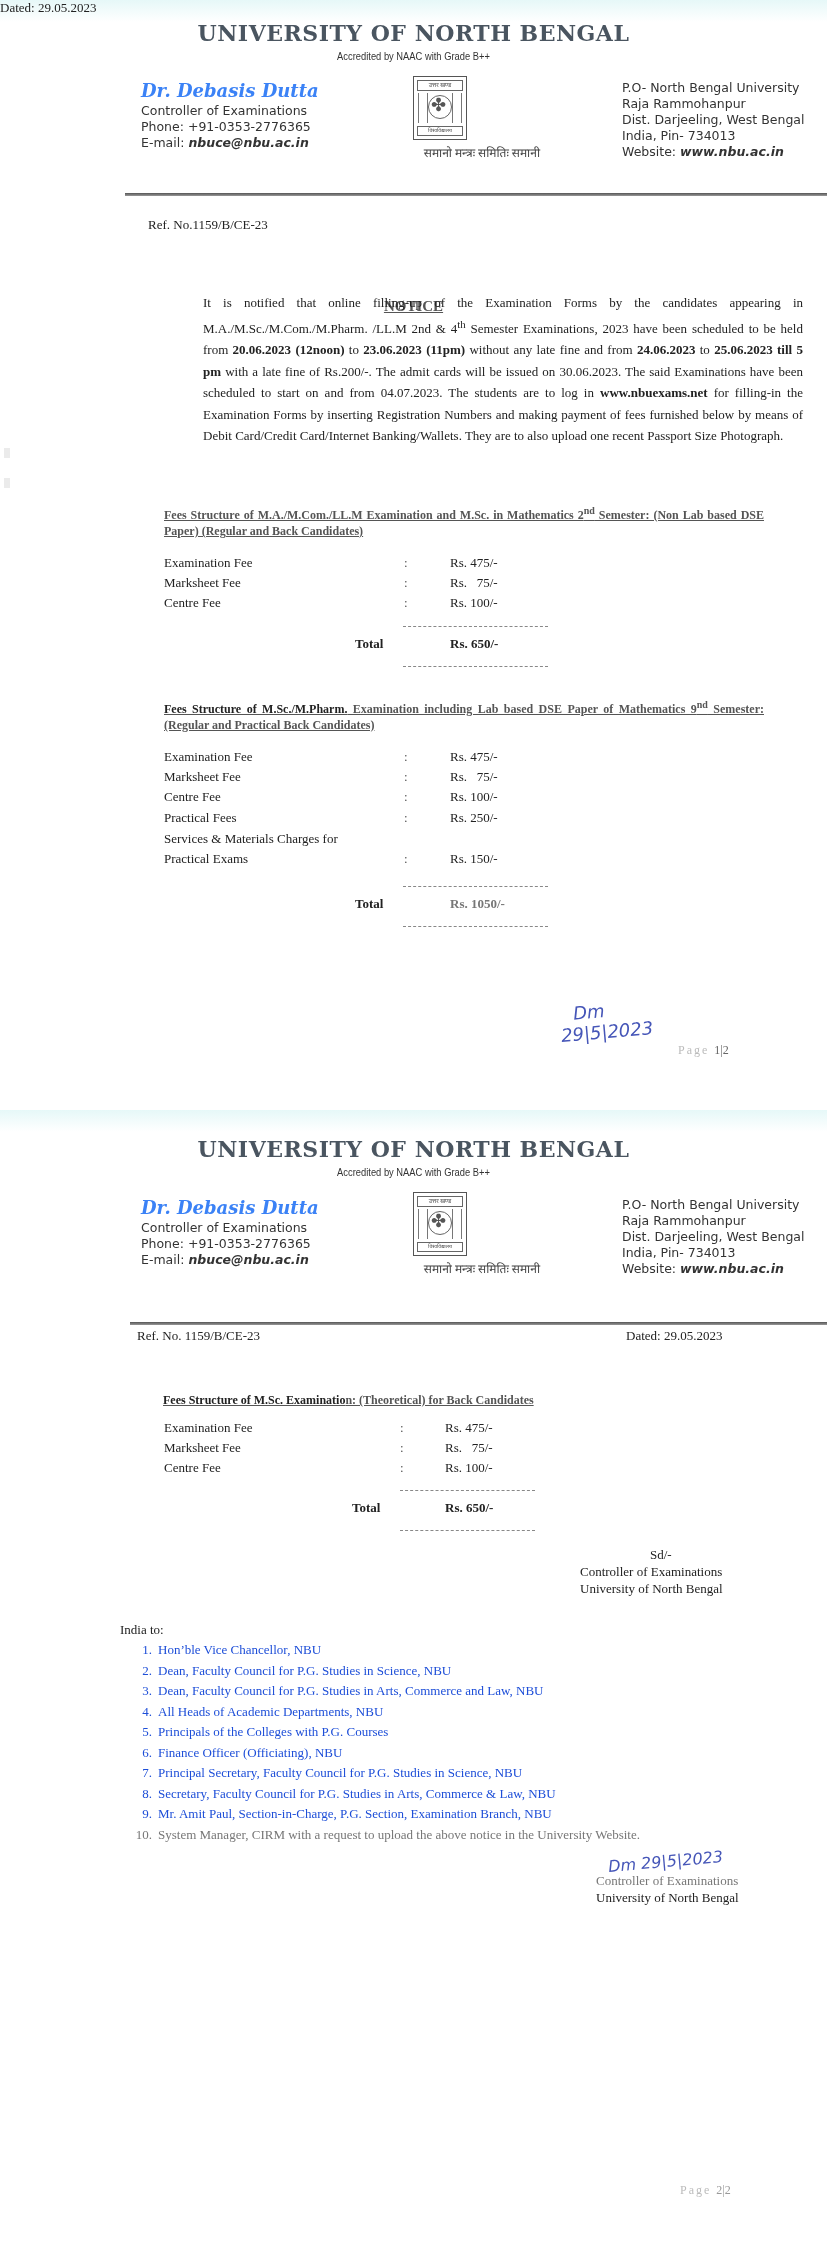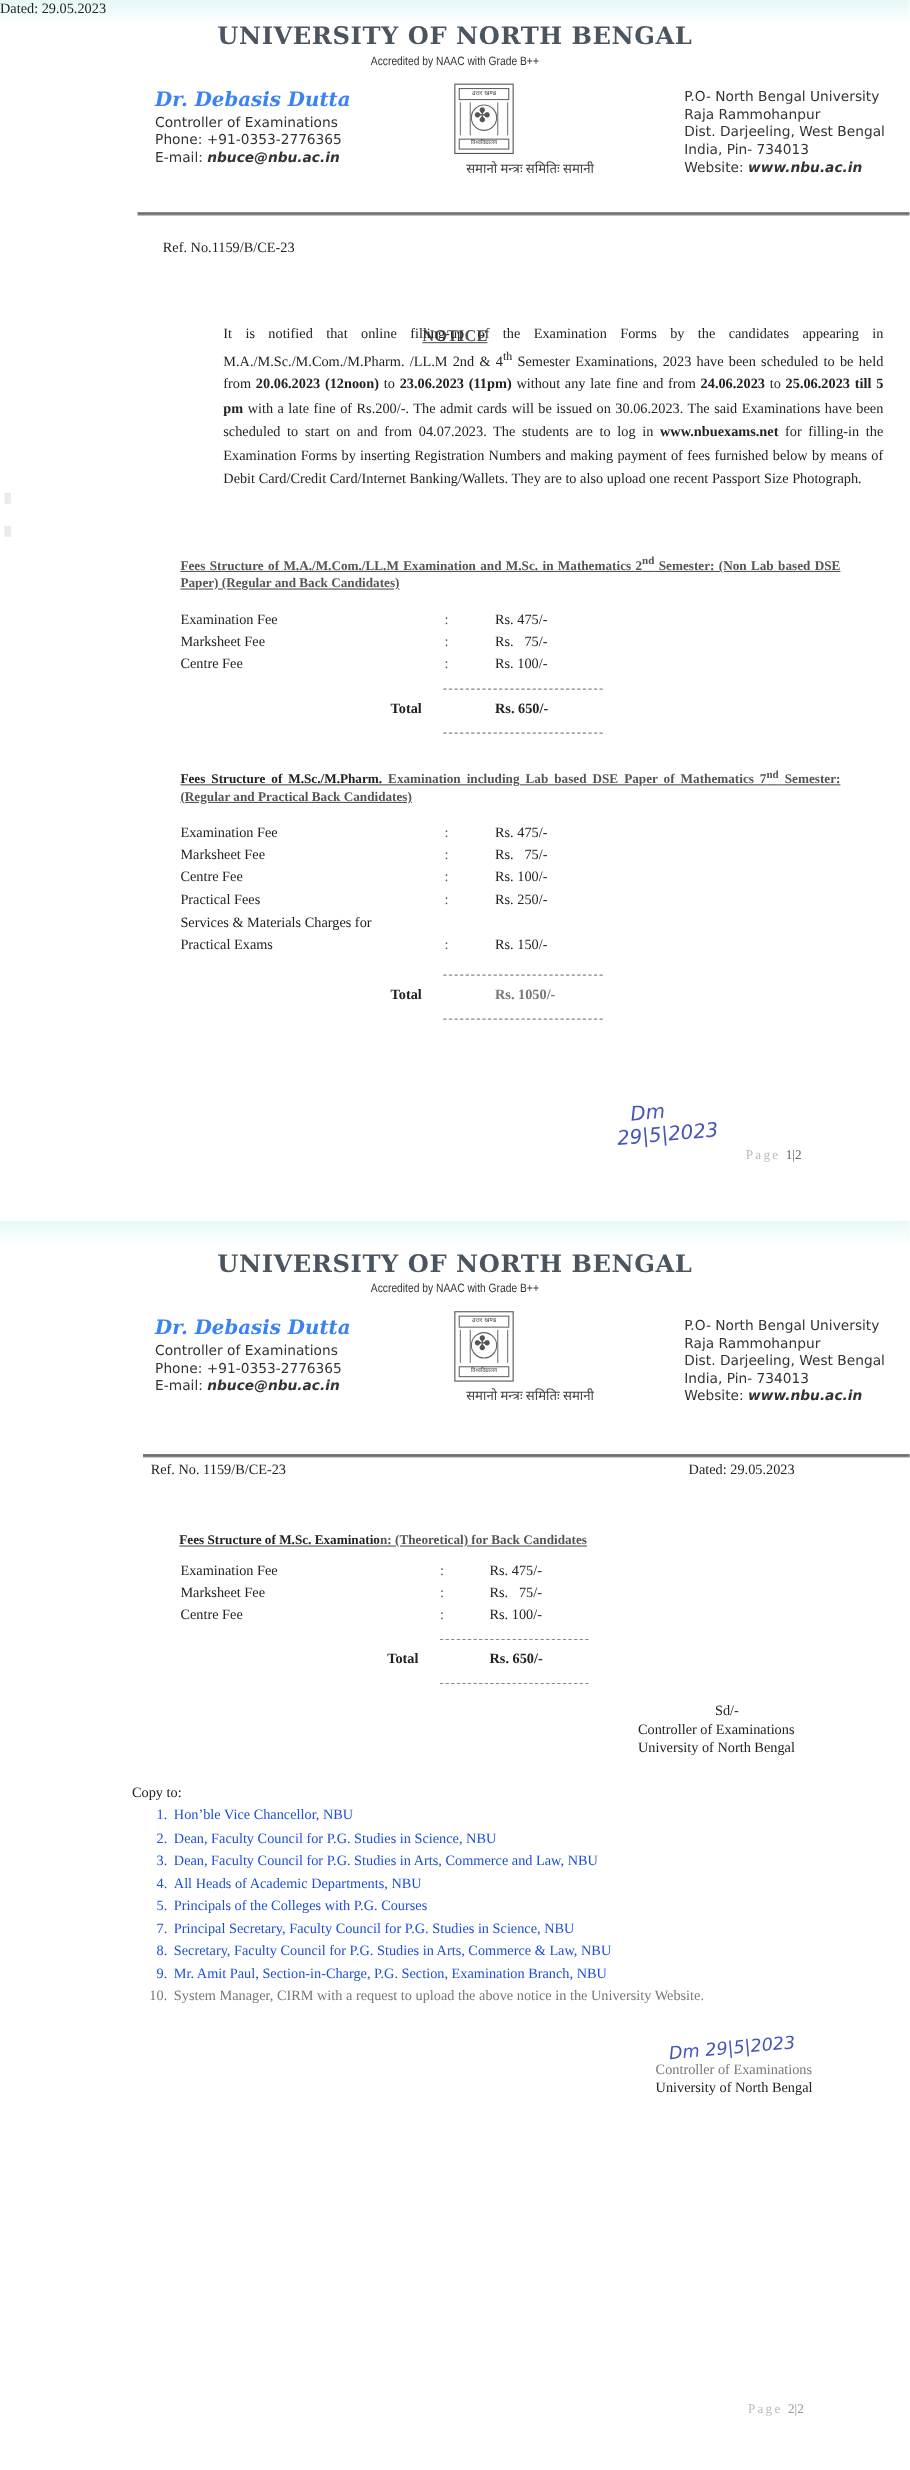--- a/index.html
+++ b/index.html
@@ -109,21 +109,21 @@
       <span class="label">Centre Fee</span>
       <span class="colon">:</span>
       <span class="amt">Rs. 100/-</span>
     </div>
   <div class="dash" style="top:626px;"></div>
   <div class="total-lbl" style="top:636px;">Total</div>
   <div class="total-amt" style="top:636px;">Rs. 650/-</div>
   <div class="dash" style="top:666px;"></div>
 
   <div class="fee-head" style="top:697px;">
-    <span class="dark">Fees Structure of M.Sc./M.Pharm.</span><span> Examination including Lab based DSE Paper of Mathematics 7</span><sup>nd</sup><span> Semester: (Regular and Practical Back Candidates)</span>
+    <span class="dark">Fees Structure of M.Sc./M.Pharm.</span><span> Examination including Lab based DSE Paper of Mathematics 9</span><sup>nd</sup><span> Semester: (Regular and Practical Back Candidates)</span>
   </div>
   <div class="fee-row" style="top:749px;">
       <span class="label">Examination Fee</span>
       <span class="colon">:</span>
       <span class="amt">Rs. 475/-</span>
     </div>
   <div class="fee-row" style="top:769px;">
       <span class="label">Marksheet Fee</span>
       <span class="colon">:</span>
       <span class="amt">Rs.   75/-</span>
@@ -218,27 +218,28 @@
   <div class="total-lbl" style="top:390px; left:352px;">Total</div>
   <div class="total-amt" style="top:390px; left:445px;">Rs. 650/-</div>
   <div class="dash" style="top:420px; left:400px; width:135px;"></div>
 
   <div class="sd-block" style="top:436px;">
     <div style="margin-left:70px;">Sd/-</div>
     <div>Controller of Examinations</div>
     <div>University  of  North  Bengal</div>
   </div>
 
-  <div class="copy-title" style="top:512px;">Copy to:</div>
+  <div class="copy-title" style="top:512px;">India to:</div>
   <ol class="copy-list" style="top:530px; left:128px;">
     <li><span class="num">1.</span><span>Hon’ble Vice Chancellor, NBU</span></li>
     <li><span class="num">2.</span><span>Dean, Faculty Council for P.G. Studies in Science, NBU</span></li>
     <li><span class="num">3.</span><span>Dean, Faculty Council for P.G. Studies in Arts, Commerce and Law, NBU</span></li>
     <li><span class="num">4.</span><span>All Heads of Academic Departments, NBU</span></li>
     <li><span class="num">5.</span><span>Principals of the Colleges with P.G. Courses</span></li>
+    <li><span class="num">6.</span><span>Finance Officer (Officiating), NBU</span></li>
     <li><span class="num">7.</span><span>Principal Secretary, Faculty Council for P.G. Studies in Science, NBU</span></li>
     <li><span class="num">8.</span><span>Secretary, Faculty Council for P.G. Studies in Arts, Commerce &amp; Law, NBU</span></li>
     <li><span class="num">9.</span><span>Mr. Amit Paul, Section-in-Charge, P.G. Section, Examination Branch, NBU</span></li>
     <li class="faded"><span class="num">10.</span><span>System Manager, CIRM with a request to upload the above notice in the University Website.</span></li>
   </ol>
 
   <div class="sig" style="left:608px; top:742px; font-size:16px;">
     <span>Dm</span> <span>29|5|2023</span>
   </div>
   <div class="sd-block" style="top:762px; left:596px;">

